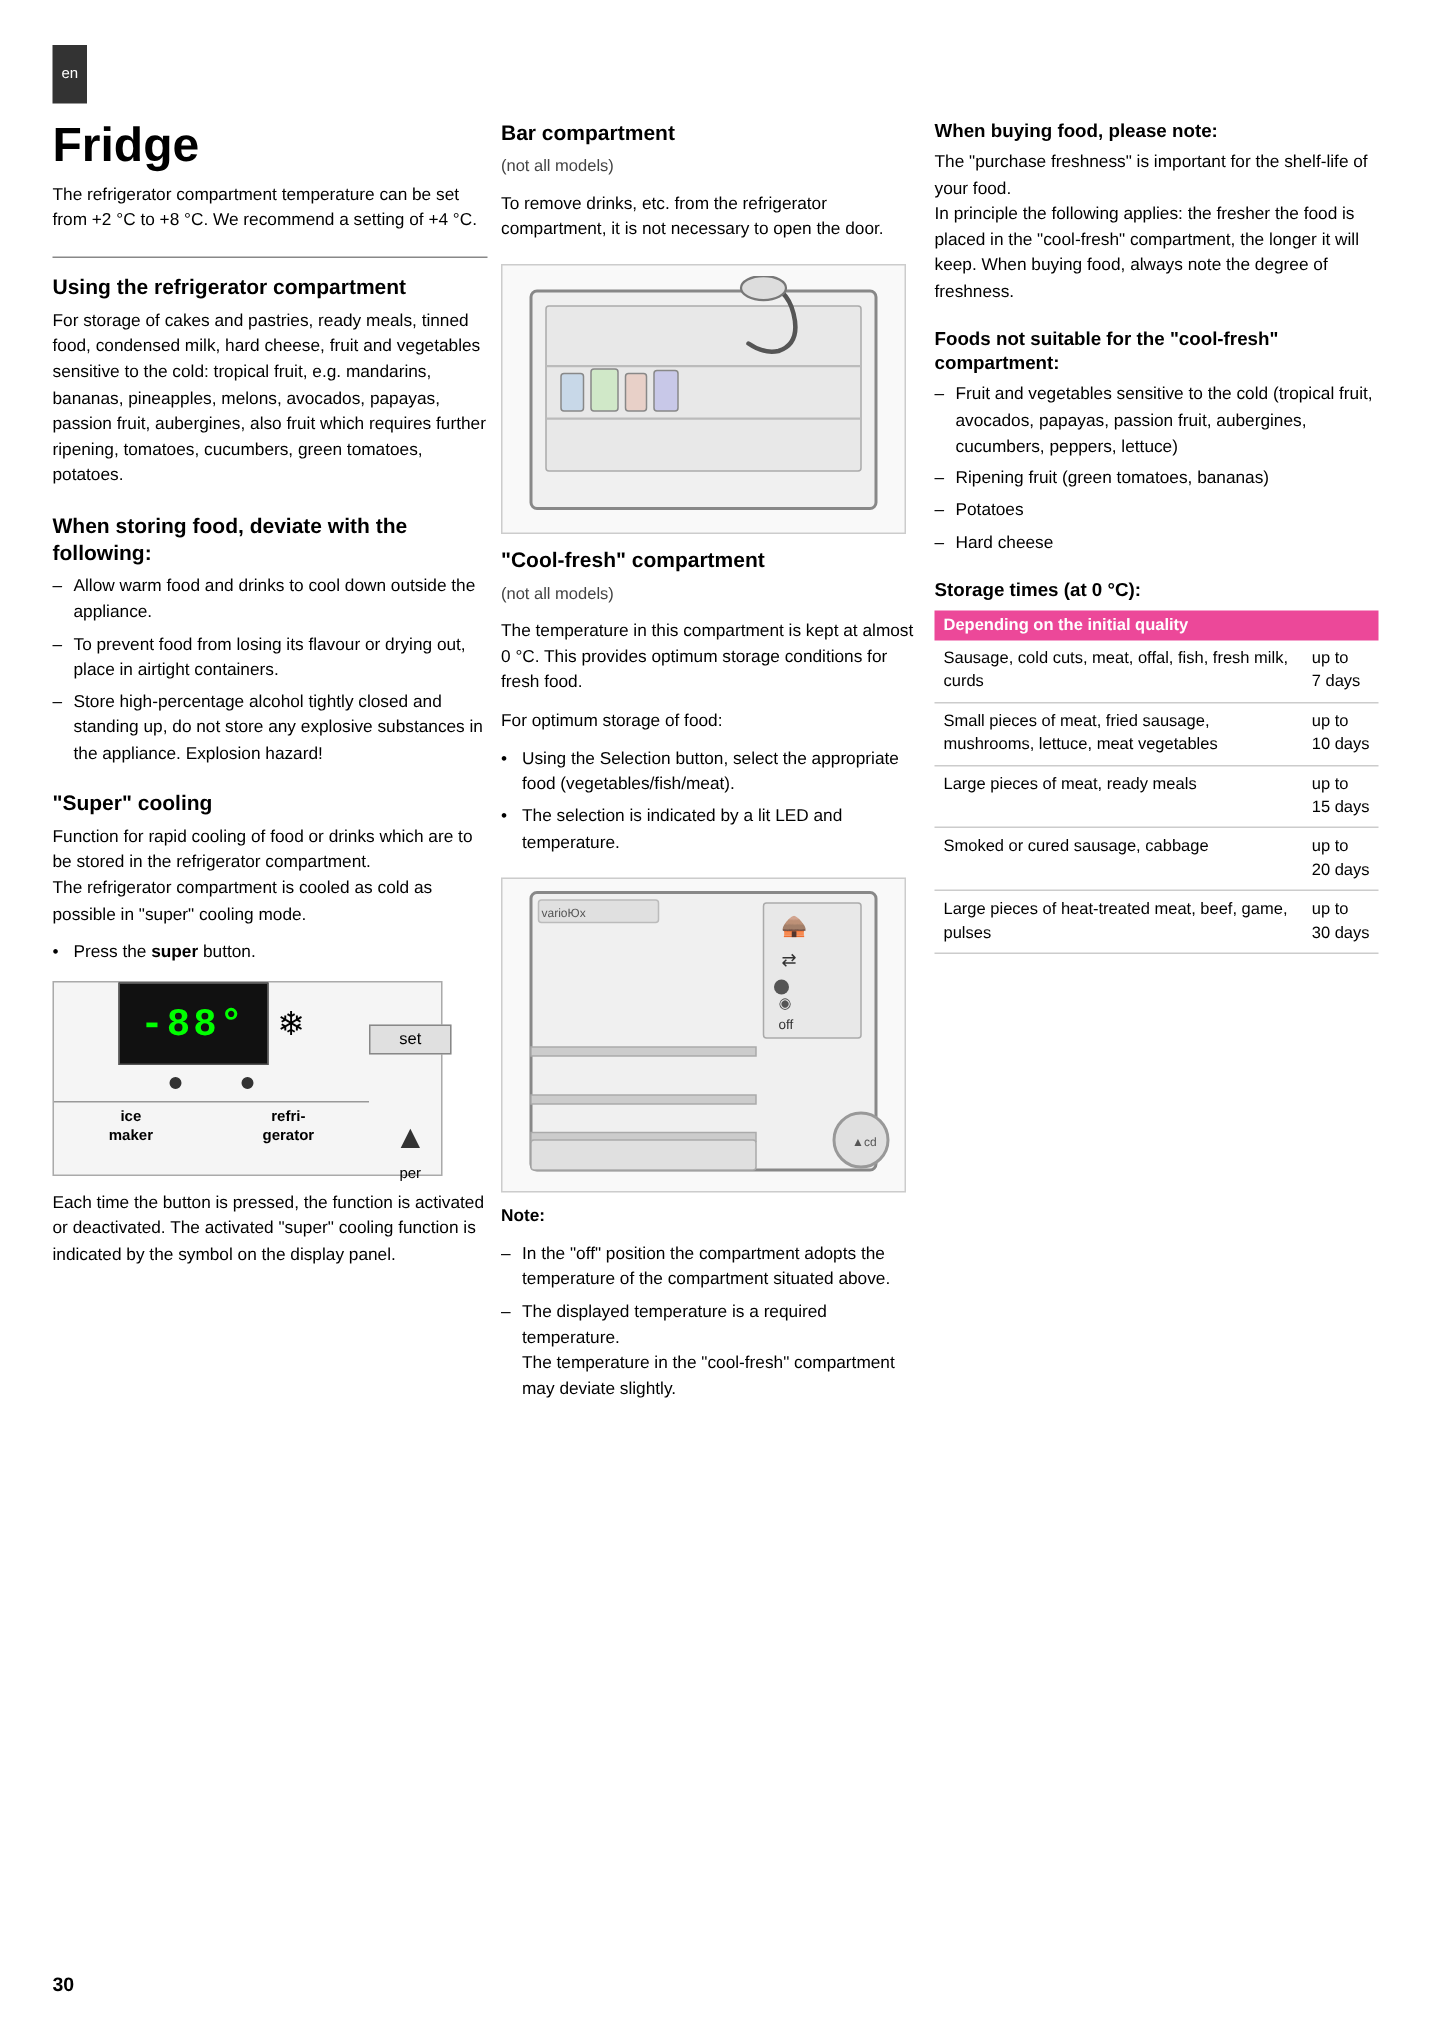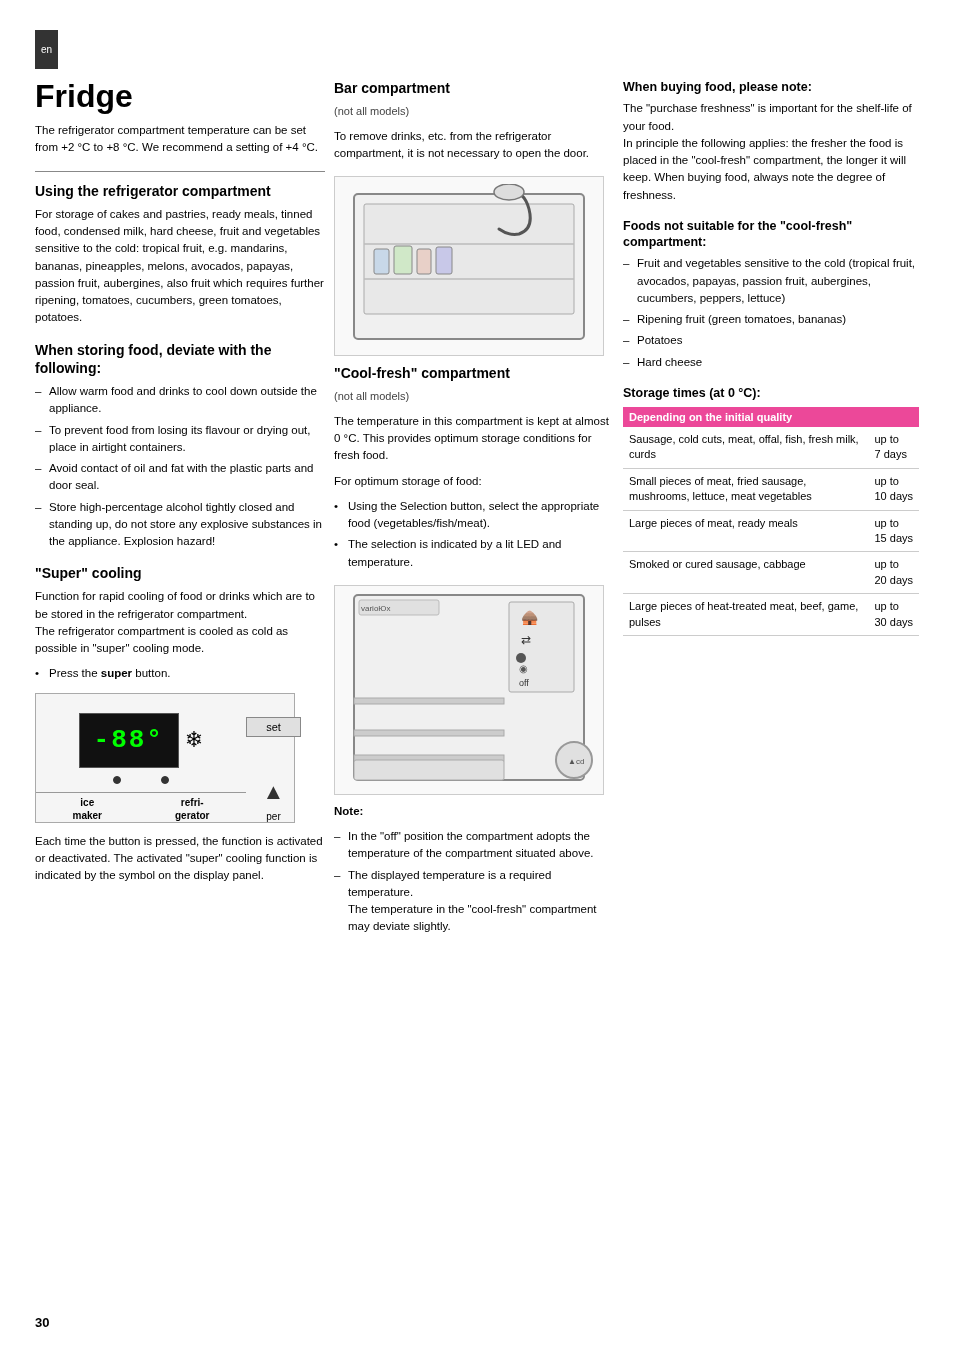--- a/index.html
+++ b/index.html
@@ -111,21 +111,21 @@
       border-top: 1px solid #888;
       margin: 10px 0;
     }
     
     .display-illustration {
       border: 1.5px solid #aaa;
       width: 260px;
       height: 130px;
       margin: 10px 0;
       display: flex;
-      align-items: flex-end;
+      align-items: flex-start;
       justify-content: space-around;
       background: #f5f5f5;
       position: relative;
     }
     .display-screen {
       background: #111;
       color: #0f0;
       font-family: 'Courier New', monospace;
       font-size: 28px;
       font-weight: bold;
@@ -258,21 +258,20 @@
       <div class="section">
         <h2>Using the refrigerator compartment</h2>
         <p>For storage of cakes and pastries, ready meals, tinned food, condensed milk, hard cheese, fruit and vegetables sensitive to the cold: tropical fruit, e.g. mandarins, bananas, pineapples, melons, avocados, papayas, passion fruit, aubergines, also fruit which requires further ripening, tomatoes, cucumbers, green tomatoes, potatoes.</p>
       </div>
 
       <div class="section">
         <h2>When storing food, deviate with the following:</h2>
         <ul class="dash-list">
           <li>Allow warm food and drinks to cool down outside the appliance.</li>
           <li>To prevent food from losing its flavour or drying out, place in airtight containers.</li>
-          <li>Avoid contact of oil and fat with the plastic parts and door seal.</li>
           <li>Store high-percentage alcohol tightly closed and standing up, do not store any explosive substances in the appliance. Explosion hazard!</li>
         </ul>
       </div>
 
       <div class="section">
         <h2>"Super" cooling</h2>
         <p>Function for rapid cooling of food or drinks which are to be stored in the refrigerator compartment.<br>The refrigerator compartment is cooled as cold as possible in "super" cooling mode.</p>
         <ul class="bullet-list">
           <li>Press the <strong>super</strong> button.</li>
         </ul>

